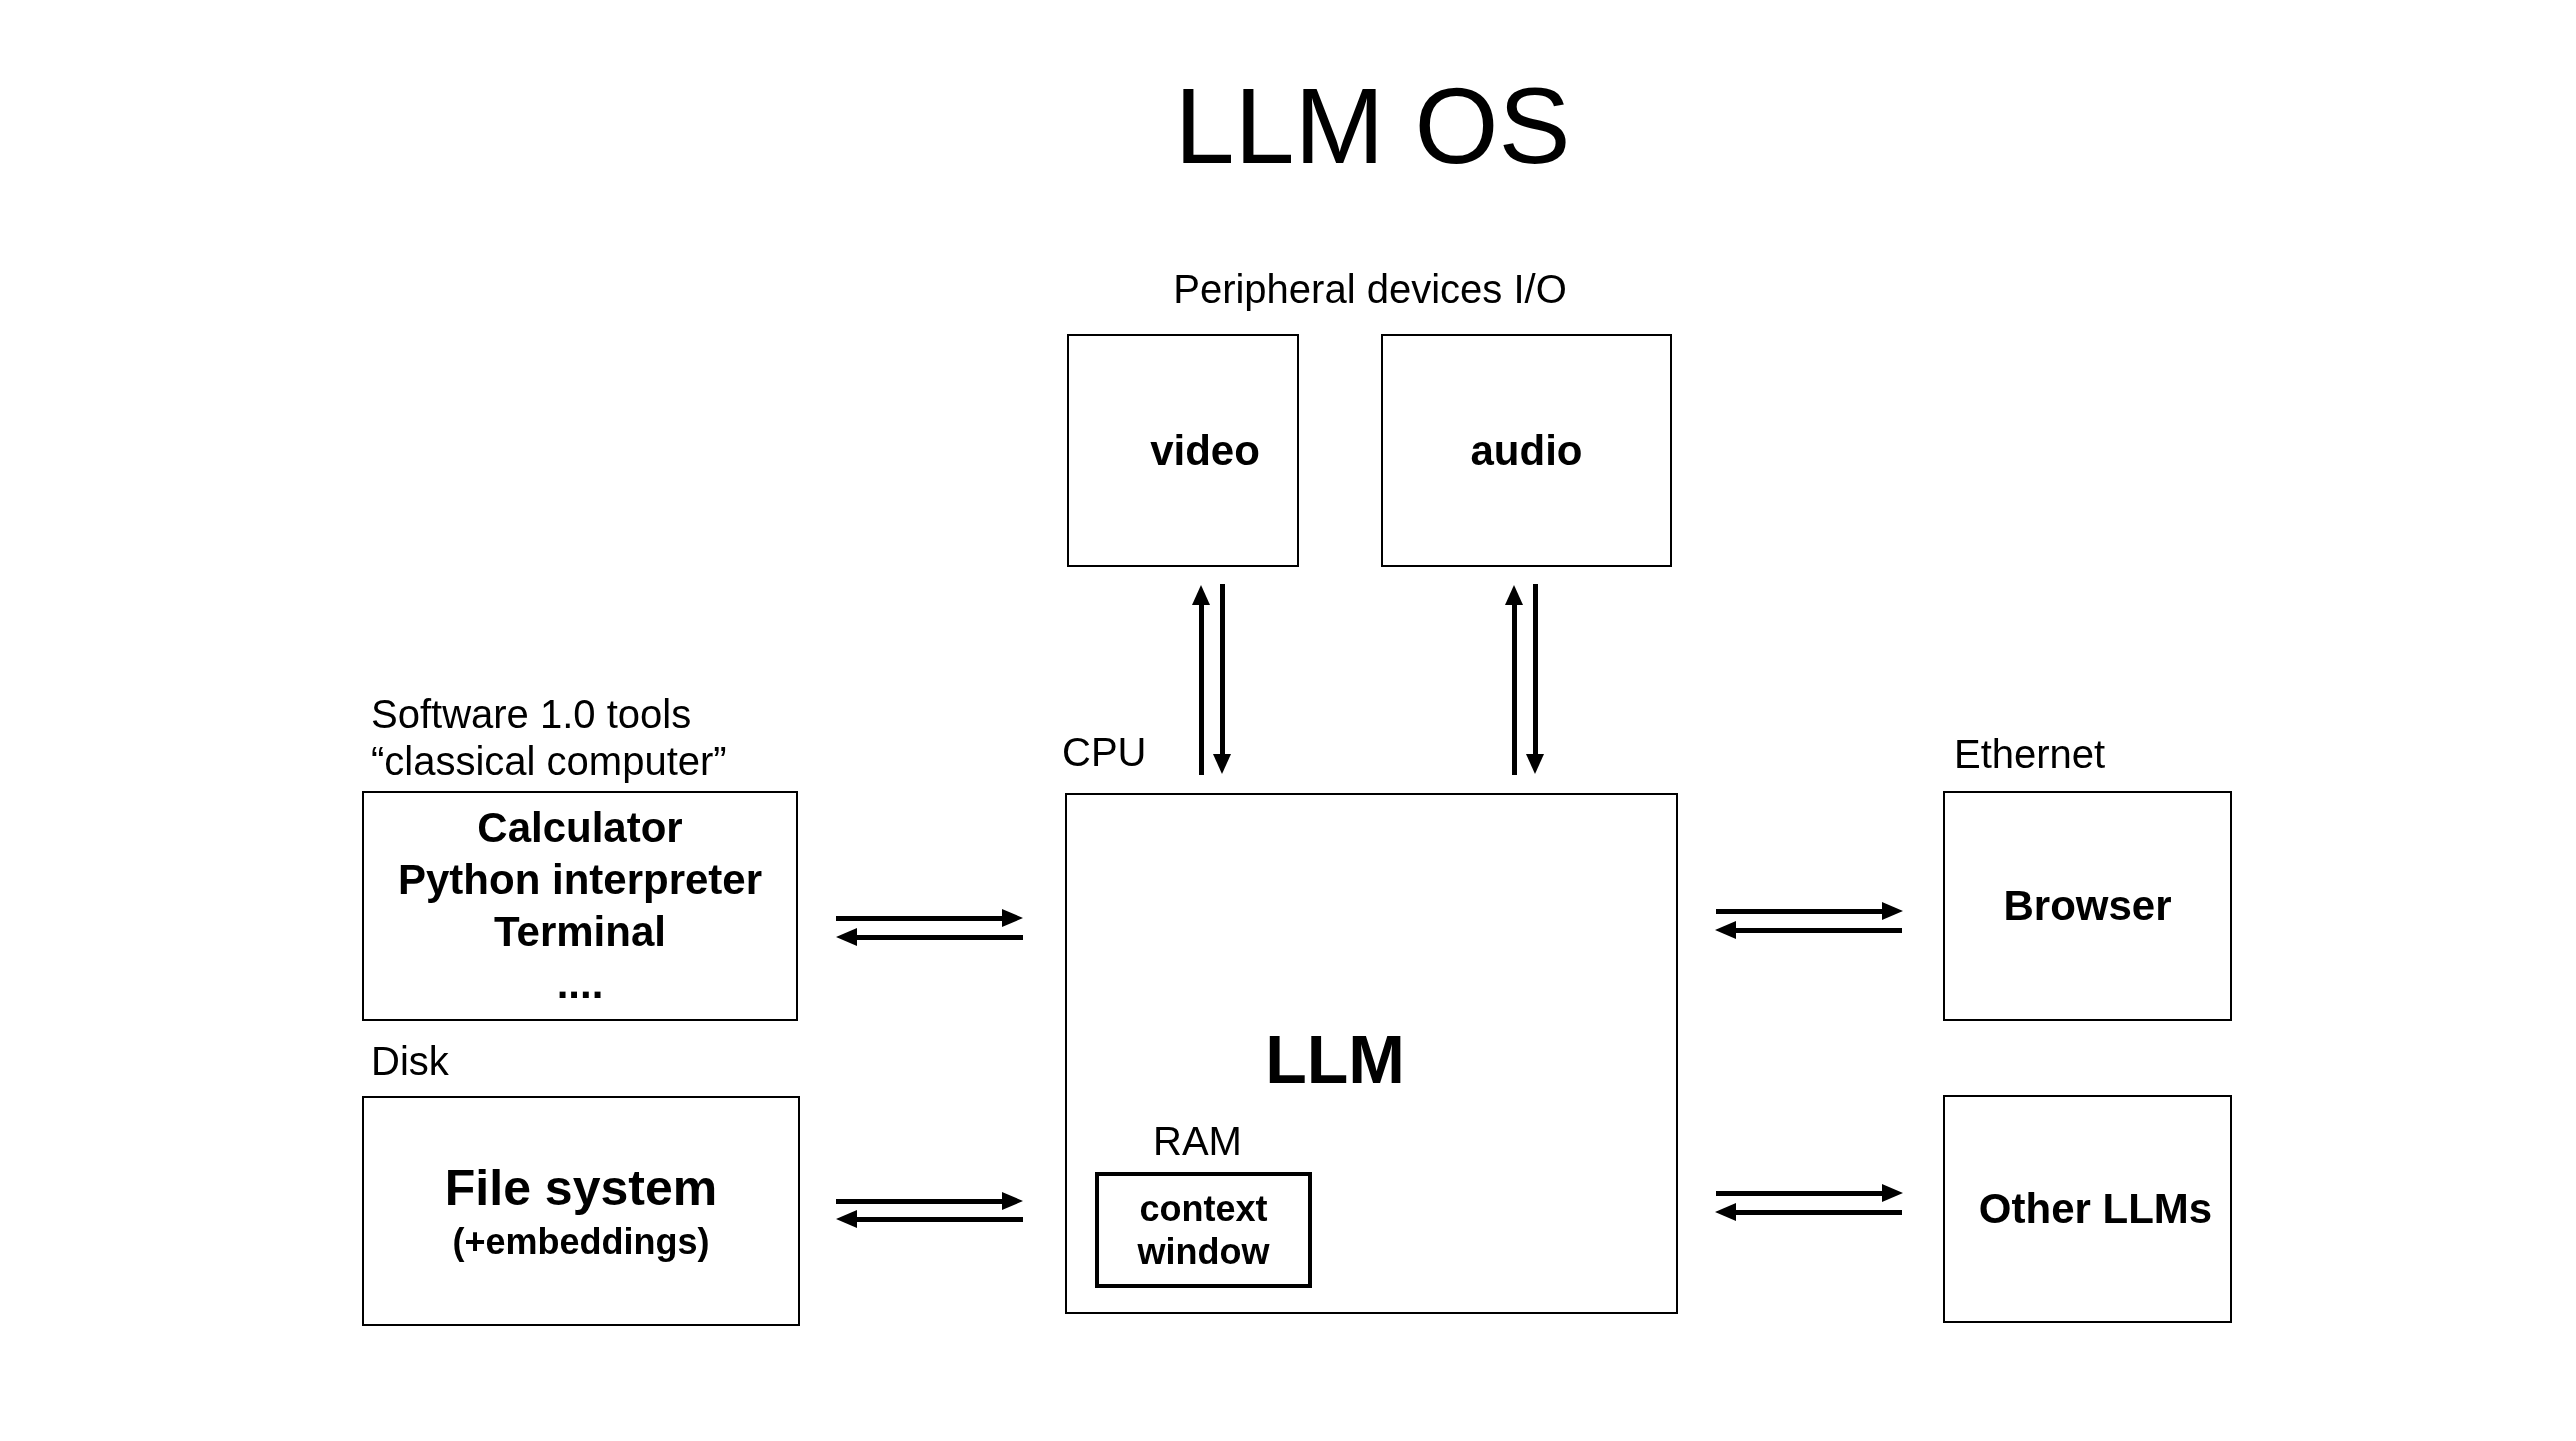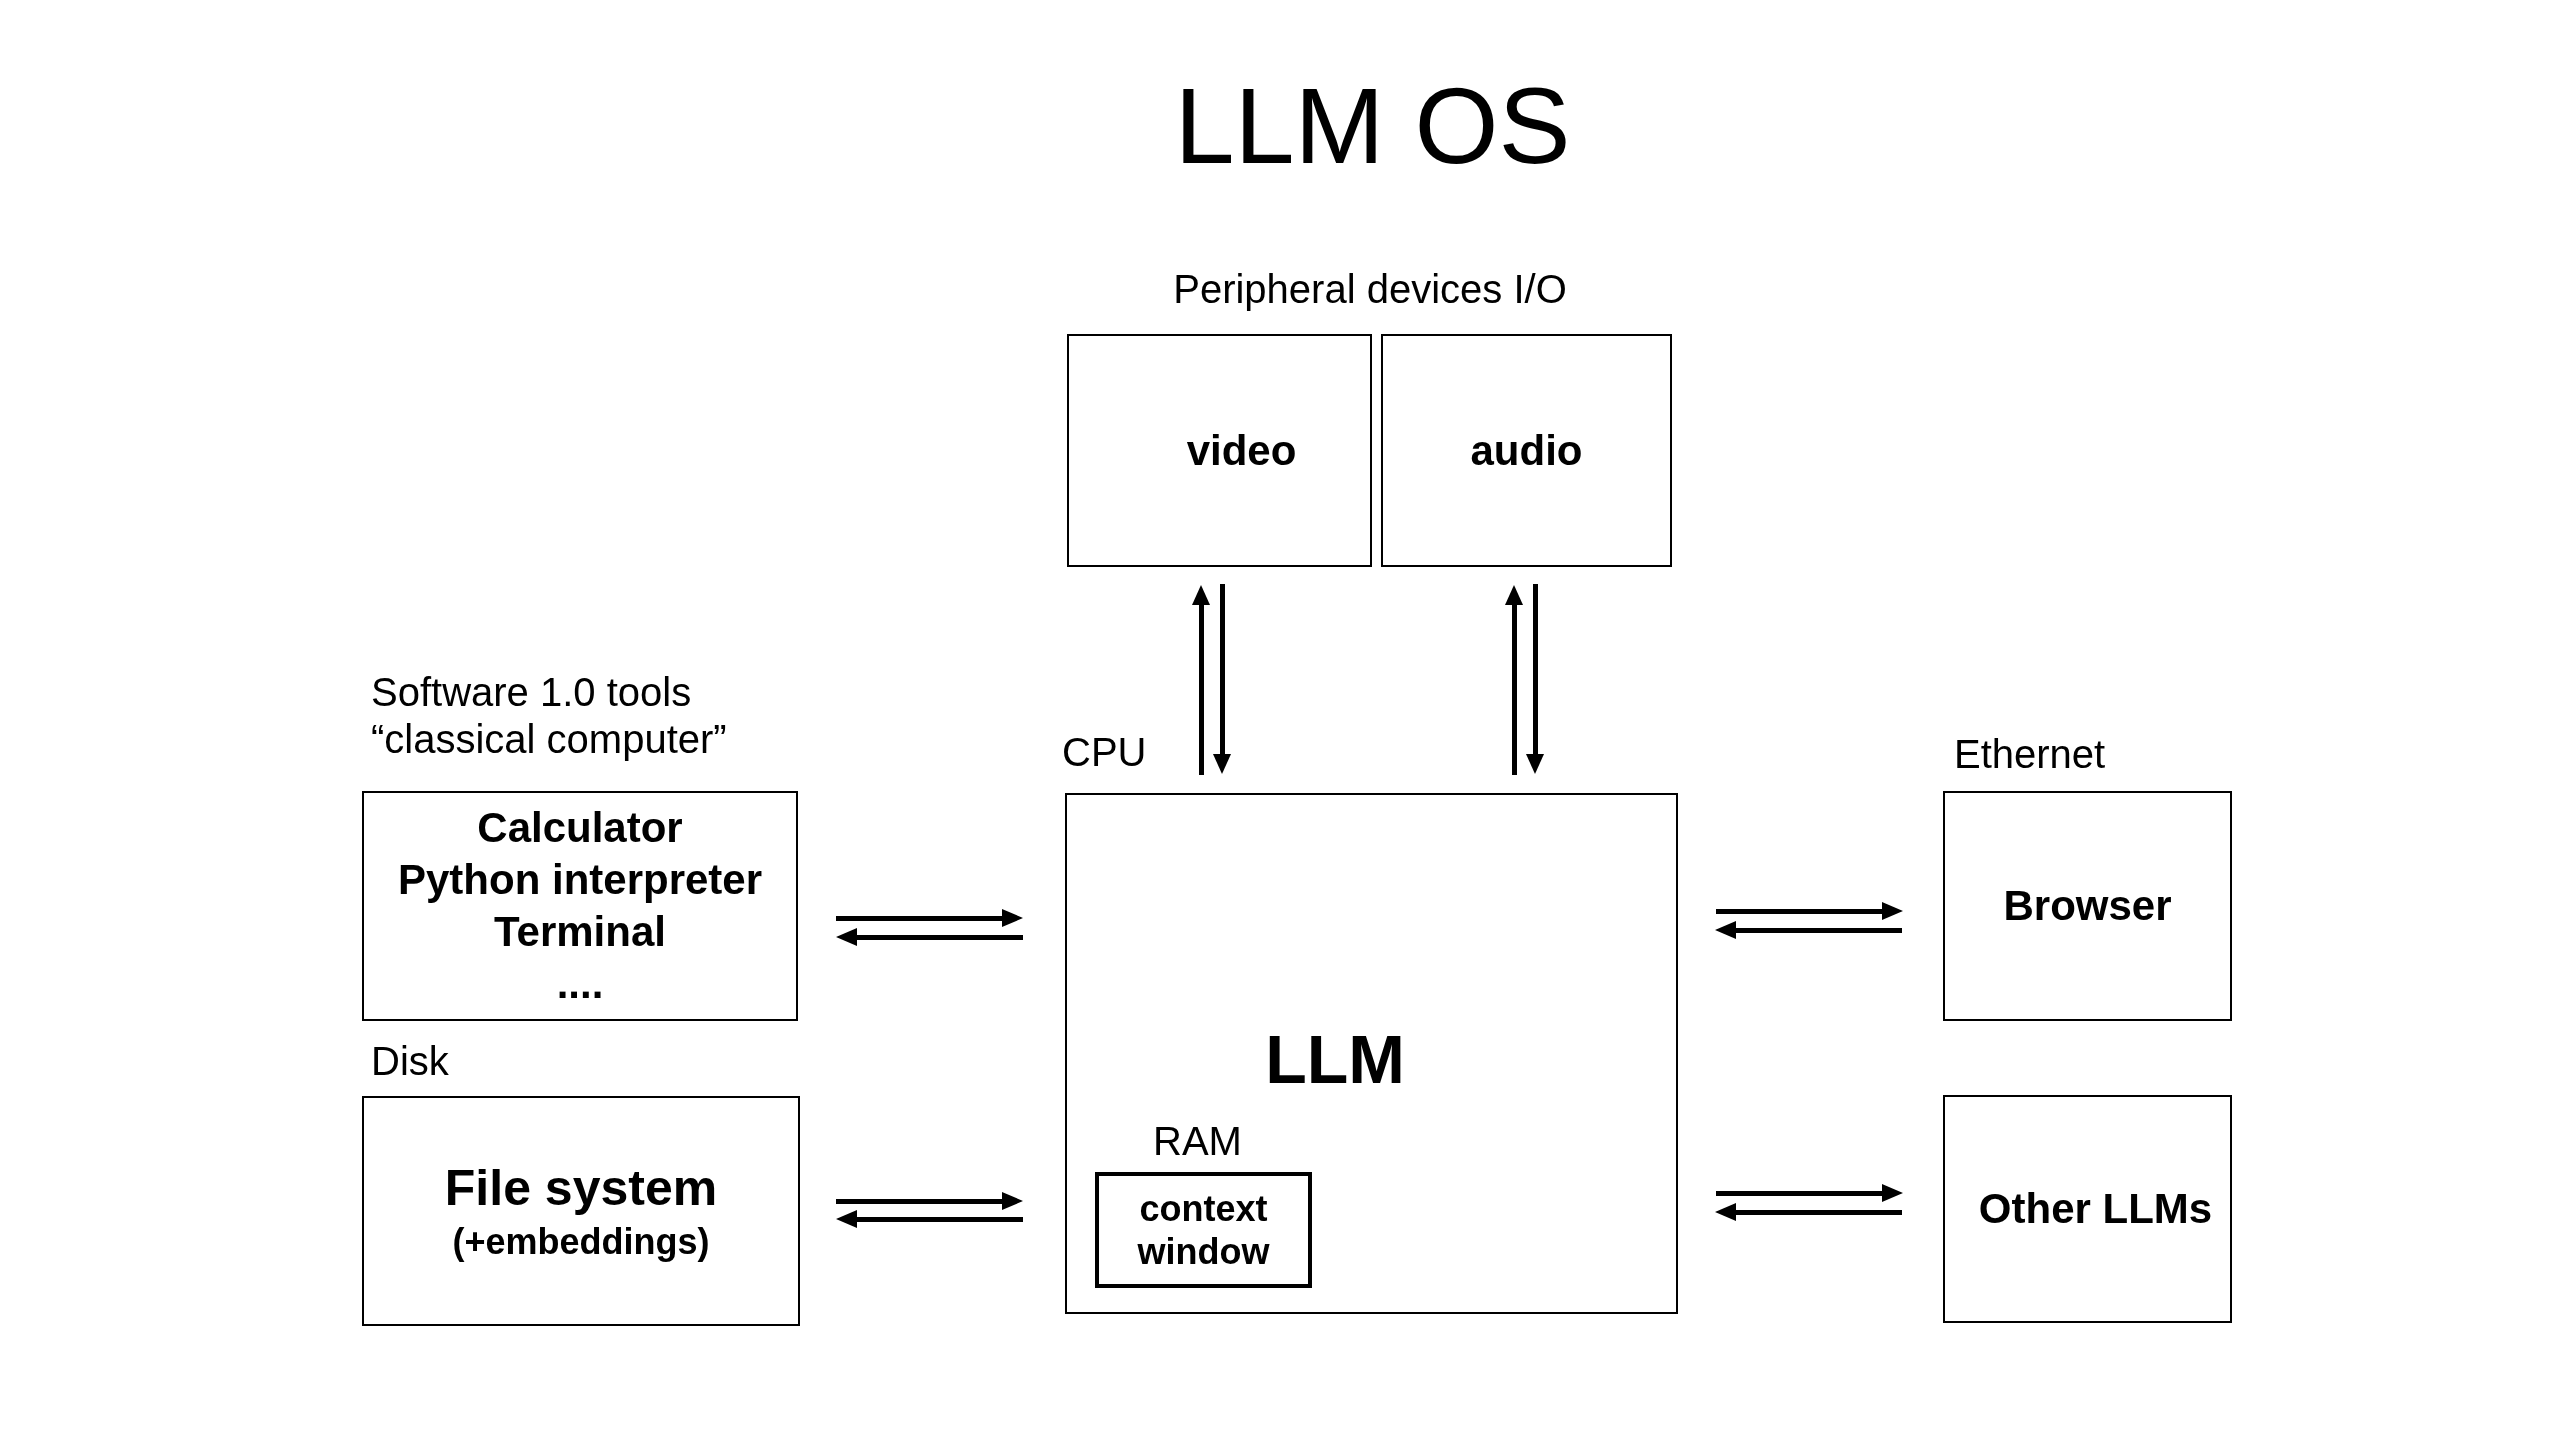--- a/index.html
+++ b/index.html
@@ -60,21 +60,21 @@
 </style>
 </head>
 <body>
 
 <div id="stage">
 
   <div class="lbl" style="left:1065px; top:72px; width:615px; text-align:center; font-size:108px; line-height:1;">LLM OS</div>
 
   <div class="lbl" style="left:1067px; top:269px; width:606px; text-align:center; font-size:40px; line-height:1;">Peripheral devices I/O</div>
 
-  <div class="box" style="left:1067px; top:334px; width:305px; height:233px;padding-left:44px;">
+  <div class="box" style="left:1067px; top:334px; width:232px; height:233px;padding-left:44px;">
     <span style="font-size:42px; font-weight:bold;">video</span>
   </div>
 
   <div class="box" style="left:1381px; top:334px; width:291px; height:233px;">
     <span style="font-size:42px; font-weight:bold;">audio</span>
   </div>
 
   <div class="av av-up" style="left:1199px; top:604px; height:171px;"></div>
   <div class="av av-down" style="left:1220px; top:584px; height:171px;"></div>
 
@@ -87,21 +87,21 @@
 
   <div class="lbl" style="left:1065px; top:1025px; width:540px; text-align:center; font-size:68px; font-weight:bold; line-height:1;">LLM</div>
 
   <div class="lbl" style="left:1105px; top:1121px; font-size:40px; line-height:1;margin-left:48px;">RAM</div>
 
   <div class="box" style="left:1095px; top:1172px; width:217px; height:116px; border-width:4.5px;">
     <span style="font-size:36px; font-weight:bold; line-height:43px;">context</span>
     <span style="font-size:36px; font-weight:bold; line-height:43px;">window</span>
   </div>
 
-  <div class="lbl" style="left:371px; top:669px; font-size:40px; line-height:47px;">
+  <div class="lbl" style="left:371px; top:691px; font-size:40px; line-height:47px;">
     <span style="display:block;">Software 1.0 tools</span>
     <span style="display:block;">“classical computer”</span>
   </div>
 
   <div class="box" style="left:362px; top:791px; width:436px; height:230px;">
     <span style="font-size:42px; font-weight:bold; line-height:52px;">Calculator</span>
     <span style="font-size:42px; font-weight:bold; line-height:52px;">Python interpreter</span>
     <span style="font-size:42px; font-weight:bold; line-height:52px;">Terminal</span>
     <span style="font-size:42px; font-weight:bold; line-height:52px;">....</span>
   </div>

